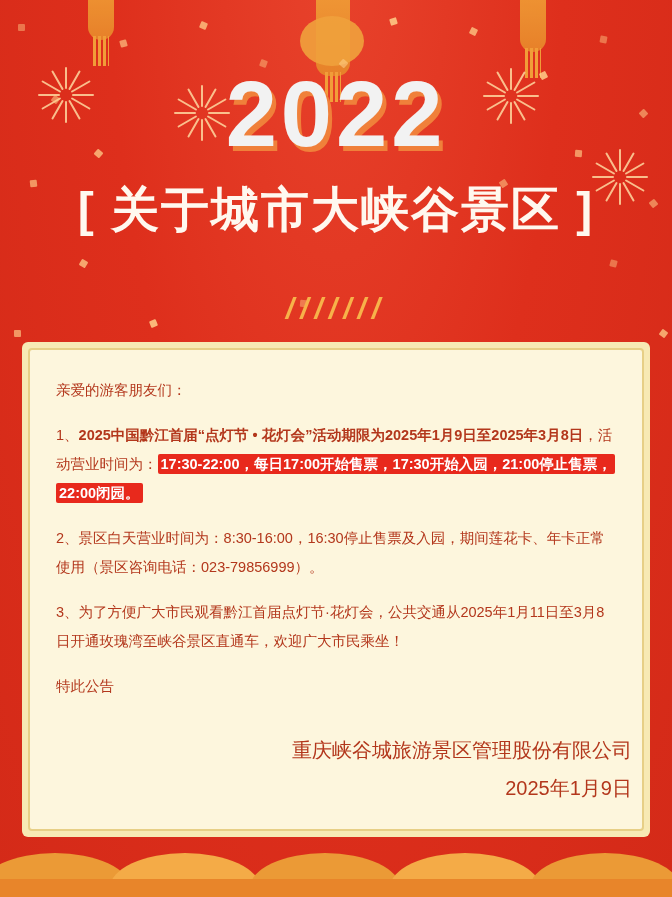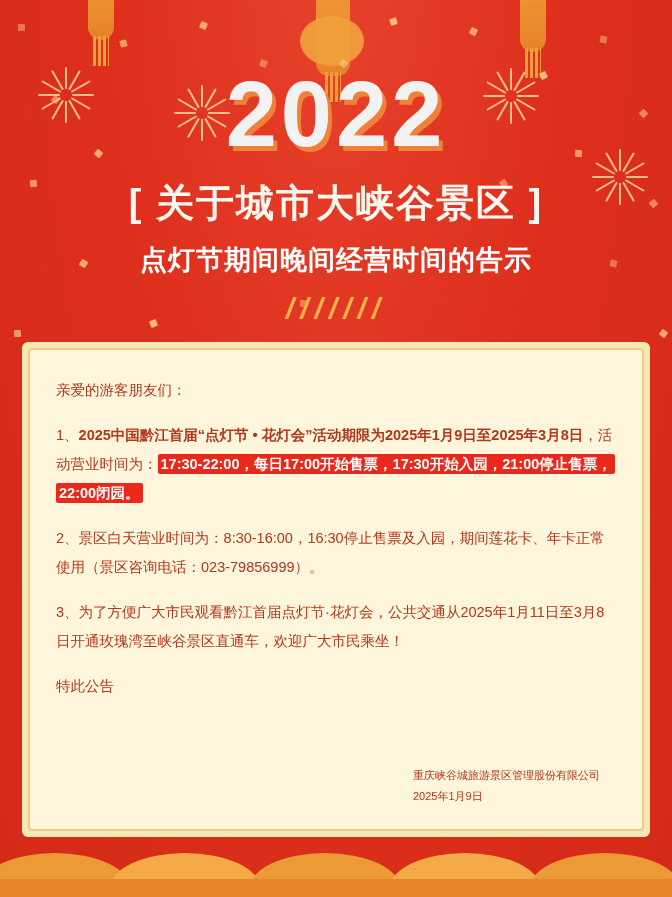--- a/index.html
+++ b/index.html
@@ -98,21 +98,21 @@
     color: #f2f2f2;
     text-shadow: 4px 5px 0 #f0803a;
     font-family: "Liberation Sans", sans-serif;
   }
 
   .title-main {
     position: absolute;
     top: 178px;
     left: 0; right: 0;
     text-align: center;
-    font-size: 38px;
+    font-size: 48px;
     font-weight: bold;
     color: #fff8ef;
     letter-spacing: 2px;
   }
 
   .title-sub {
     position: absolute;
     top: 242px;
     left: 0; right: 0;
     text-align: center;
@@ -165,24 +165,25 @@
     background: #e8291c;
     color: #ffffff;
     font-weight: bold;
     padding: 2px 3px;
     border-radius: 2px;
     box-decoration-break: clone;
     -webkit-box-decoration-break: clone;
   }
   .sign {
     position: absolute;
-    right: 42px;
+    right: 10px;
     bottom: 22px;
+    text-align: right;
     line-height: 1.9;
-    font-size: 11px;
+    font-size: 20px;
   }
 
   
   .ribbon {
     position: absolute;
     left: 0; right: 0; bottom: 0;
     height: 62px;
     overflow: hidden;
   }
   .ribbon .cloud {
@@ -294,21 +295,20 @@
       <div class="confetti" style="left: 660px; top: 330px; transform: rotate(126deg); opacity: 0.75;"></div>
       <div class="confetti" style="left: 390px; top: 18px; transform: rotate(163deg); opacity: 0.85;"></div>
       <div class="confetti" style="left: 260px; top: 60px; transform: rotate(20deg); opacity: 0.45;"></div>
       <div class="confetti" style="left: 500px; top: 180px; transform: rotate(57deg); opacity: 0.55;"></div>
       <div class="confetti" style="left: 575px; top: 150px; transform: rotate(94deg); opacity: 0.65;"></div>
       <div class="confetti" style="left: 95px; top: 150px; transform: rotate(131deg); opacity: 0.75;"></div>
     </div>
 
   <div class="year">2022</div>
   <div class="title-main">[ 关于城市大峡谷景区 ]</div>
-  <div class="title-sub">点灯节期间晚间经营时间的告示</div>
   <div class="slashes">///////</div>
 
   <div class="card-wrap">
     <div class="card">
       <p>亲爱的游客朋友们：</p>
       <p>
         <span>1、</span><span class="para-strong">2025中国黔江首届“点灯节 • 花灯会”活动期限为2025年1月9日至2025年3月8日</span><span>，活动营业时间为：</span><span class="hl">17:30-22:00，每日17:00开始售票，17:30开始入园，21:00停止售票，22:00闭园。</span>
       </p>
       <p>2、景区白天营业时间为：8:30-16:00，16:30停止售票及入园，期间莲花卡、年卡正常使用（景区咨询电话：023-79856999）。</p>
       <p>3、为了方便广大市民观看黔江首届点灯节·花灯会，公共交通从2025年1月11日至3月8日开通玫瑰湾至峡谷景区直通车，欢迎广大市民乘坐！</p>

